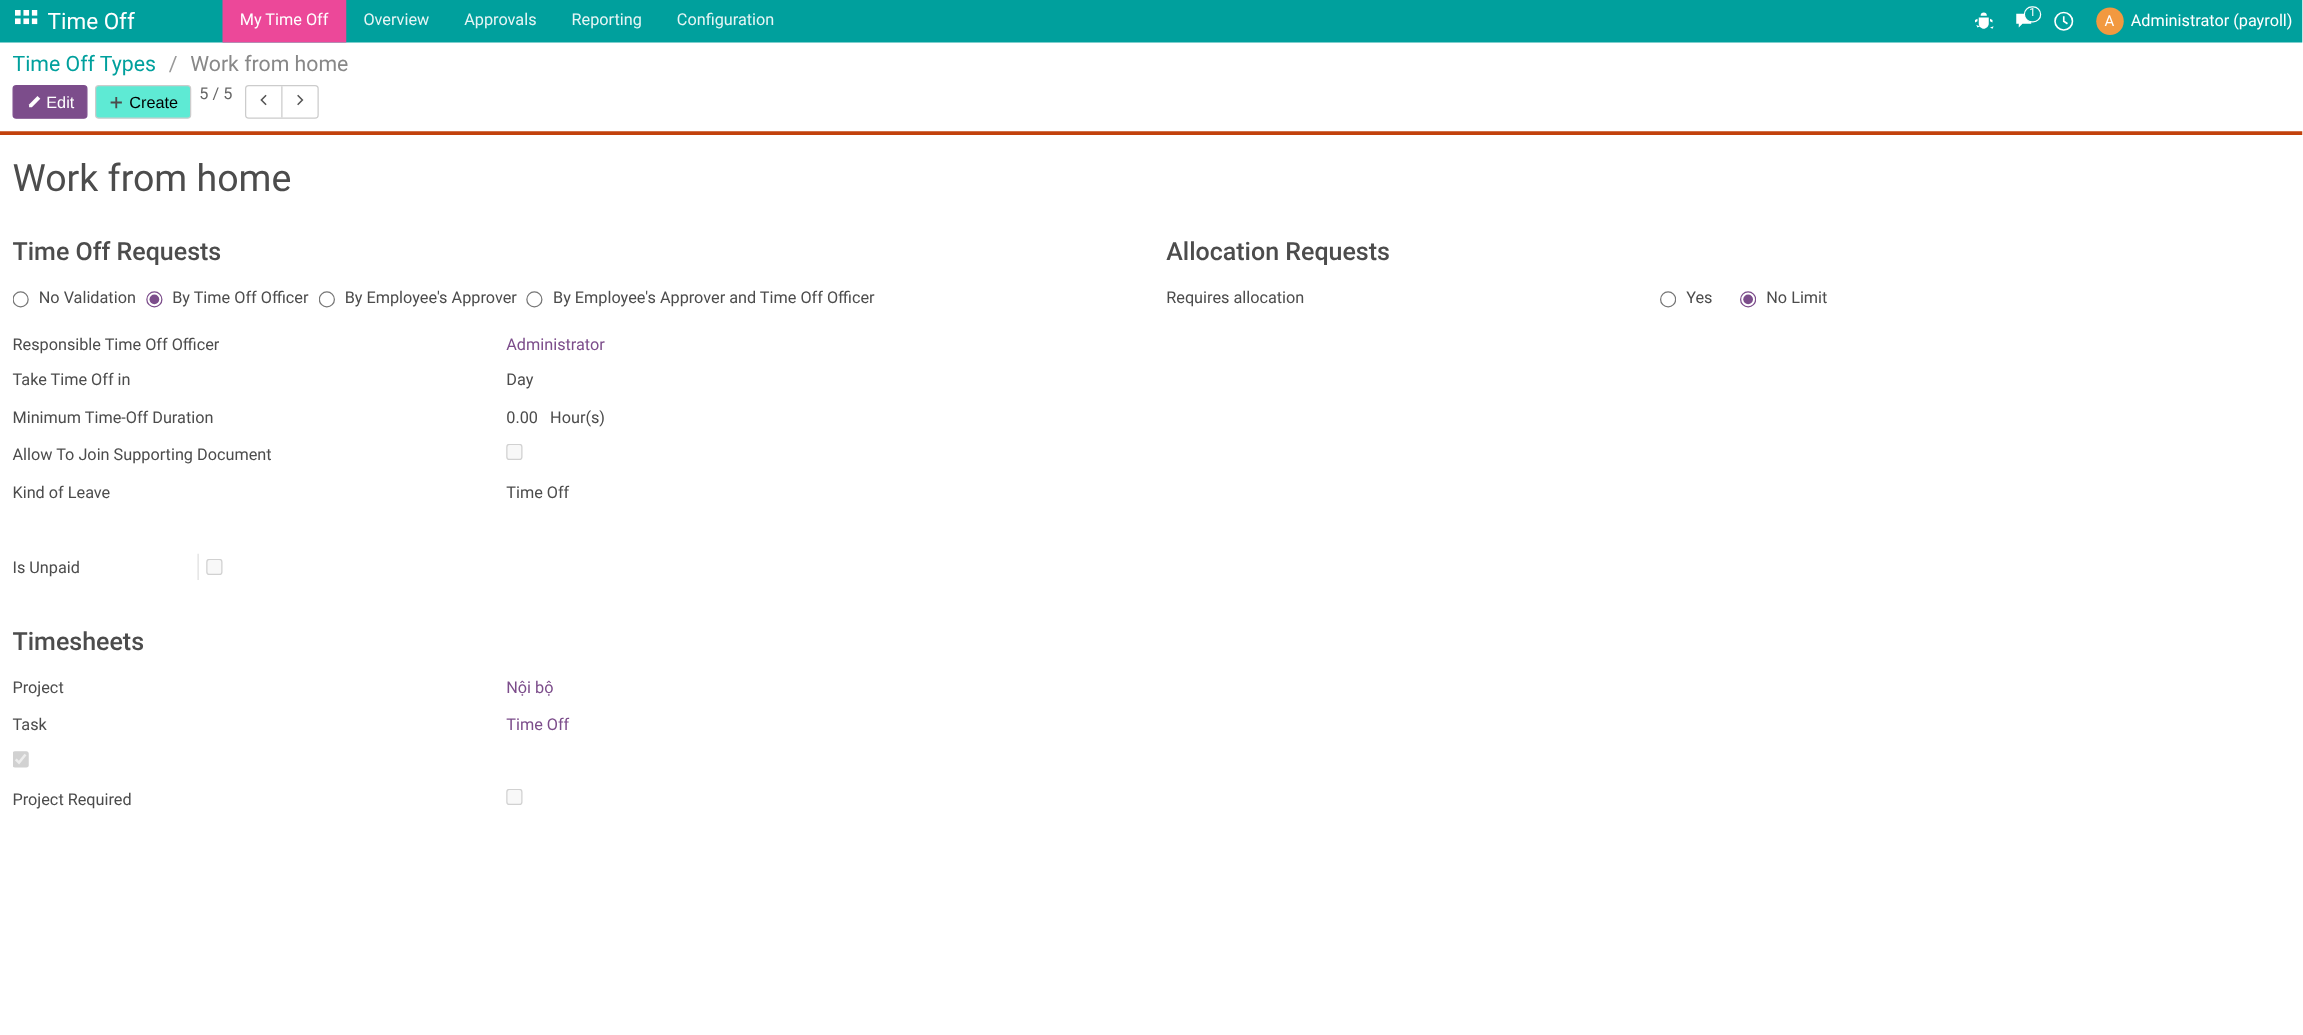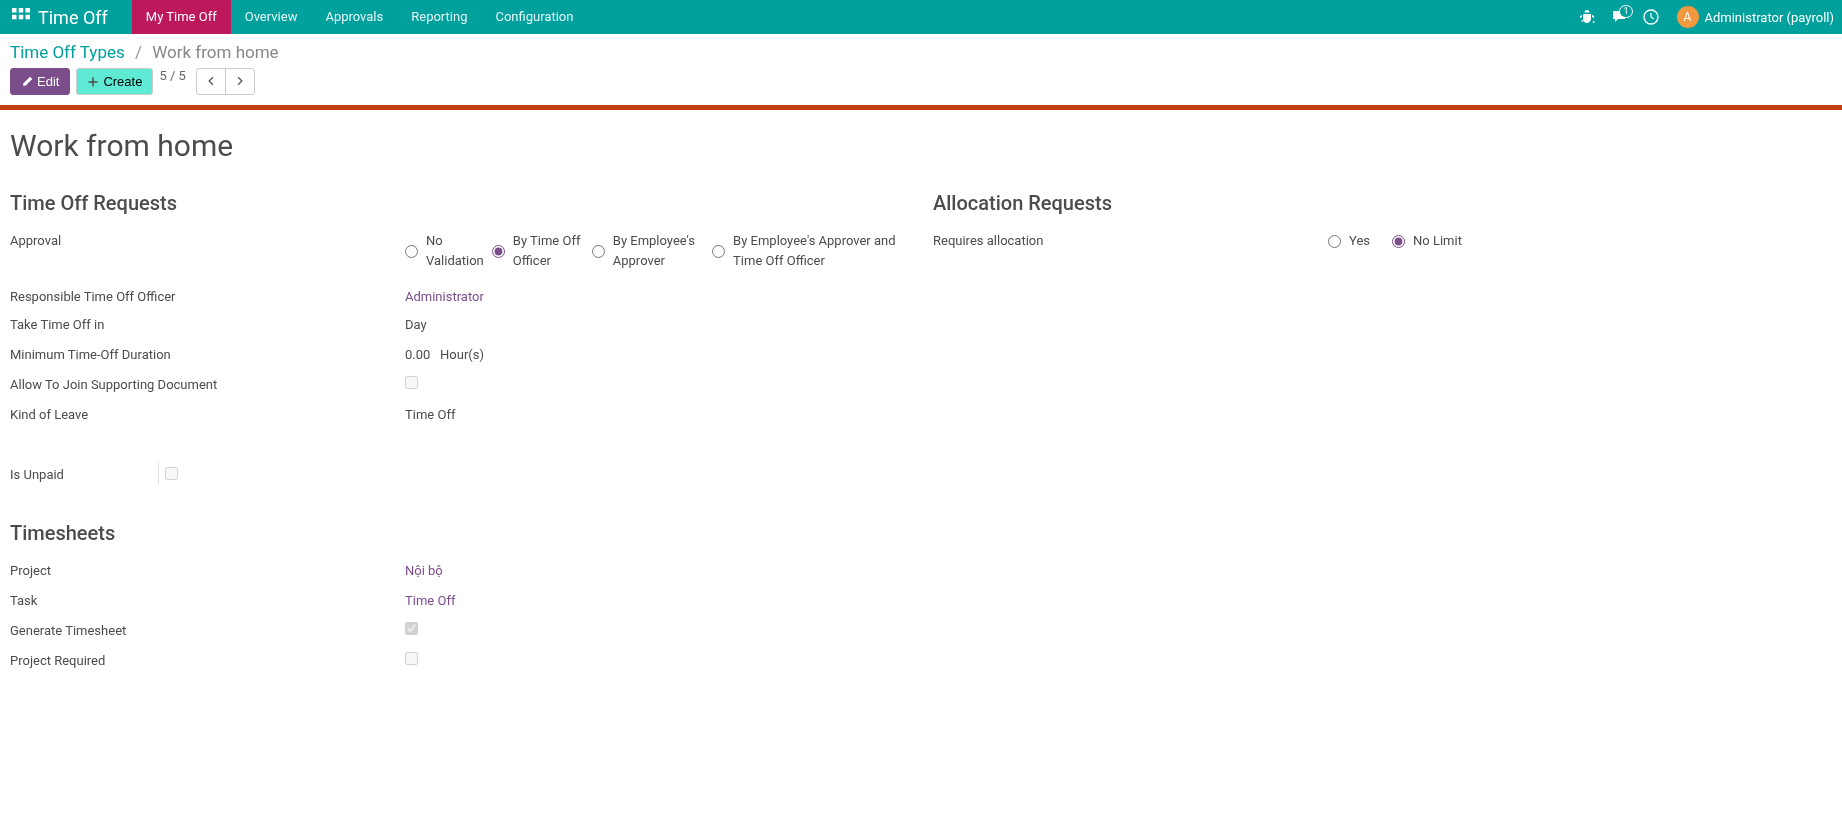--- a/index.html
+++ b/index.html
@@ -4,35 +4,35 @@
 <style>
 * { box-sizing: border-box; margin: 0; padding: 0; }
 body { font-family: -apple-system, BlinkMacSystemFont, "Segoe UI", Roboto, sans-serif; font-size: 13px; color: #4c4c4c; background: #fff; }
 
 
 .top-nav { background: #00a09d; height: 34px; display: flex; align-items: center; padding: 0 8px; color: #fff; }
 .apps-icon { width: 18px; height: 18px; margin: 0 8px 0 4px; cursor: pointer; }
 .apps-icon svg { fill: #fff; }
 .app-title { font-size: 18px; font-weight: 400; margin-right: 24px; }
 .nav-item { padding: 0 14px; height: 34px; line-height: 34px; color: #e6f5f5; font-size: 13px; cursor: pointer; }
-.nav-item.active { background: #be185d; color: #fff; }
+.nav-item.active { background: #ec4899; color: #fff; margin-left: 46px; }
 .nav-spacer { flex: 1; }
 .nav-icon { margin: 0 8px; cursor: pointer; position: relative; display: flex; align-items: center; }
 .nav-icon svg { fill: #fff; width: 16px; height: 16px; }
 .badge { position: absolute; top: -4px; right: -6px; background: #00a09d; border: 1px solid #fff; color: #fff; font-size: 9px; border-radius: 8px; padding: 0 3px; line-height: 11px; min-width: 12px; text-align: center; }
 .user-block { display: flex; align-items: center; color: #fff; margin-left: 10px; cursor: pointer; }
 .avatar { width: 22px; height: 22px; border-radius: 50%; background: #f29940; color: #fff; display: flex; align-items: center; justify-content: center; font-size: 12px; margin-right: 6px; }
 
 
 .control-row { display: flex; align-items: center; padding: 8px 7px 0 10px; }
 .breadcrumb { font-size: 17px; }
 .breadcrumb a { color: #00a09d; text-decoration: none; }
 .breadcrumb .sep { margin: 0 6px; color: #999; }
 .breadcrumb .current { color: #888; }
-.action-row { display: flex; align-items: center; padding: 6px 10px 10px 10px; border-bottom: 5px solid #c2410c; }
+.action-row { display: flex; align-items: center; padding: 6px 10px 10px 10px; border-bottom: 3px solid #c2410c; }
 .btn { display: inline-flex; align-items: center; padding: 5px 10px; font-size: 13px; border: 1px solid #ccc; background: #5eead4; border-radius: 3px; cursor: pointer; margin-right: 6px; }
 .btn-primary { background: #7c4d8b; border-color: #7c4d8b; color: #fff; }
 .btn-primary svg { fill: #fff; width: 12px; height: 12px; margin-right: 4px; }
 .btn-default svg { fill: #4c4c4c; width: 12px; height: 12px; margin-right: 4px; }
 .action-center { flex: 1; display: flex; justify-content: center; }
 .pager { display: flex; font-size: 13px; color: #666; }
 .pager-btns { display: inline-flex; border: 1px solid #ccc; border-radius: 3px; margin-left: 10px; }
 .pager-btn { padding: 5px 9px; cursor: pointer; border-right: 1px solid #ccc; }
 .pager-btn:last-child { border-right: none; }
 
@@ -145,21 +145,20 @@
 
 <div class="form-body">
   <h1 class="page-title">Work from home</h1>
 
   <div class="columns">
 
     <div class="col">
       <div class="section-title">Time Off Requests</div>
 
       <div class="field-row">
-        <div class="field-label">Approval</div>
         <div class="field-value">
           <div class="radio-list">
             <label class="radio-opt">
                 <input type="radio" name="approval" style="">
                 <span>No Validation</span>
               </label>
             <label class="radio-opt">
                 <input type="radio" name="approval" checked="" style="">
                 <span>By Time Off Officer</span>
               </label>
@@ -217,21 +216,20 @@
         <div class="section-title">Timesheets</div>
         <div class="field-row">
           <div class="field-label">Project</div>
           <div class="field-value"><a href="#" class="link">Nội bộ</a></div>
         </div>
         <div class="field-row">
           <div class="field-label">Task</div>
           <div class="field-value"><a href="#" class="link">Time Off</a></div>
         </div>
         <div class="field-row">
-          <div class="field-label">Generate Timesheet</div>
           <div class="field-value"><input type="checkbox" class="chk" checked="" disabled="" style=""></div>
         </div>
         <div class="field-row">
           <div class="field-label">Project Required</div>
           <div class="field-value"><input type="checkbox" class="chk" disabled="" style=""></div>
         </div>
       </div>
     </div>
 
     <div class="col">

